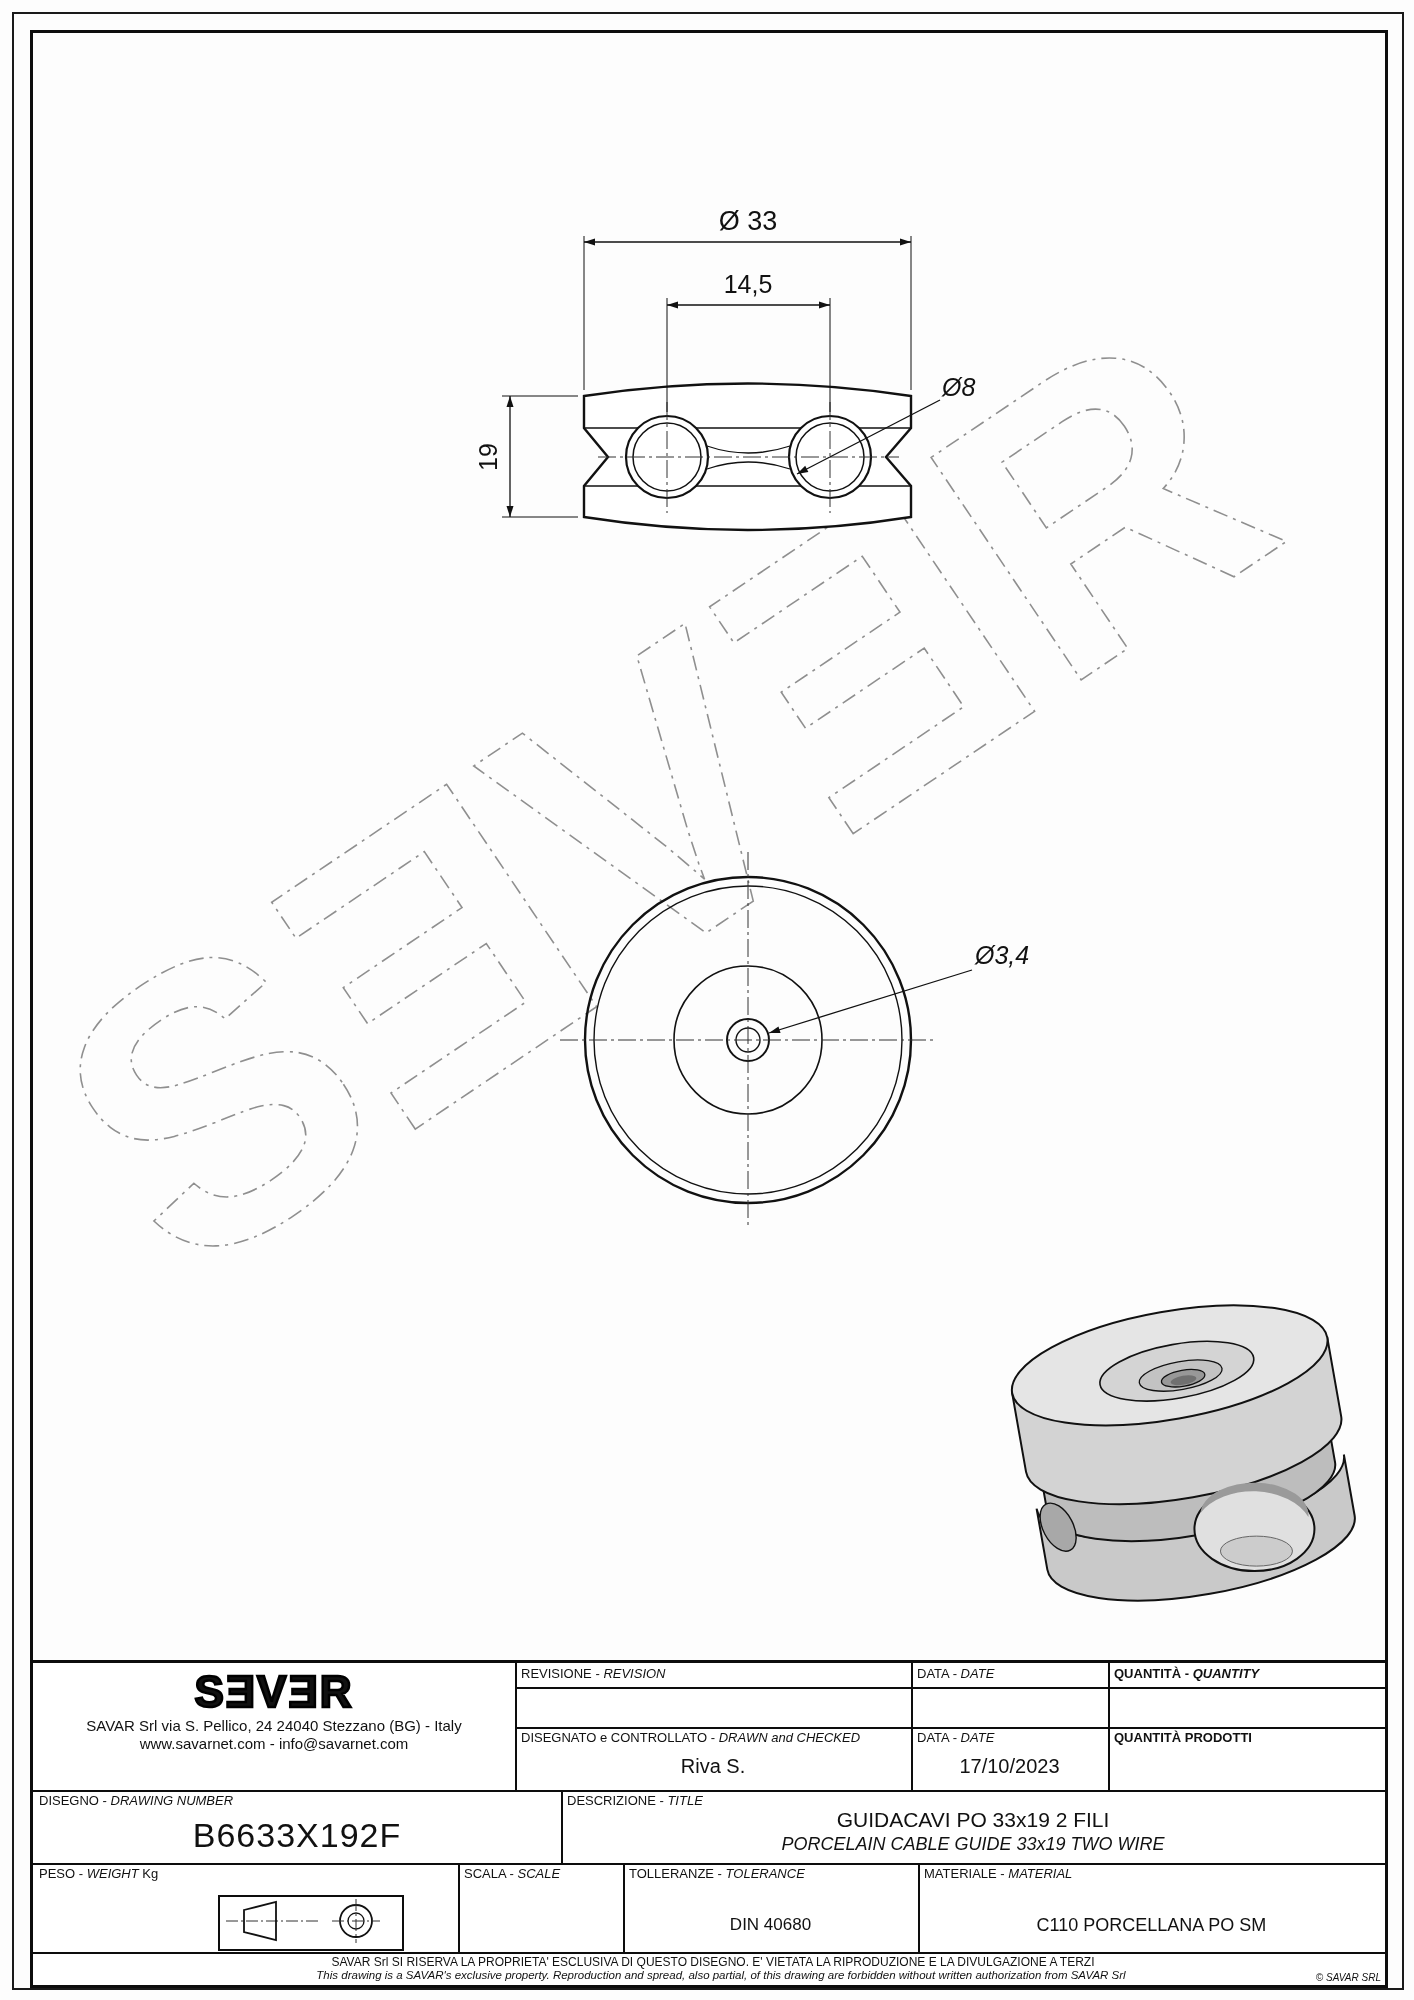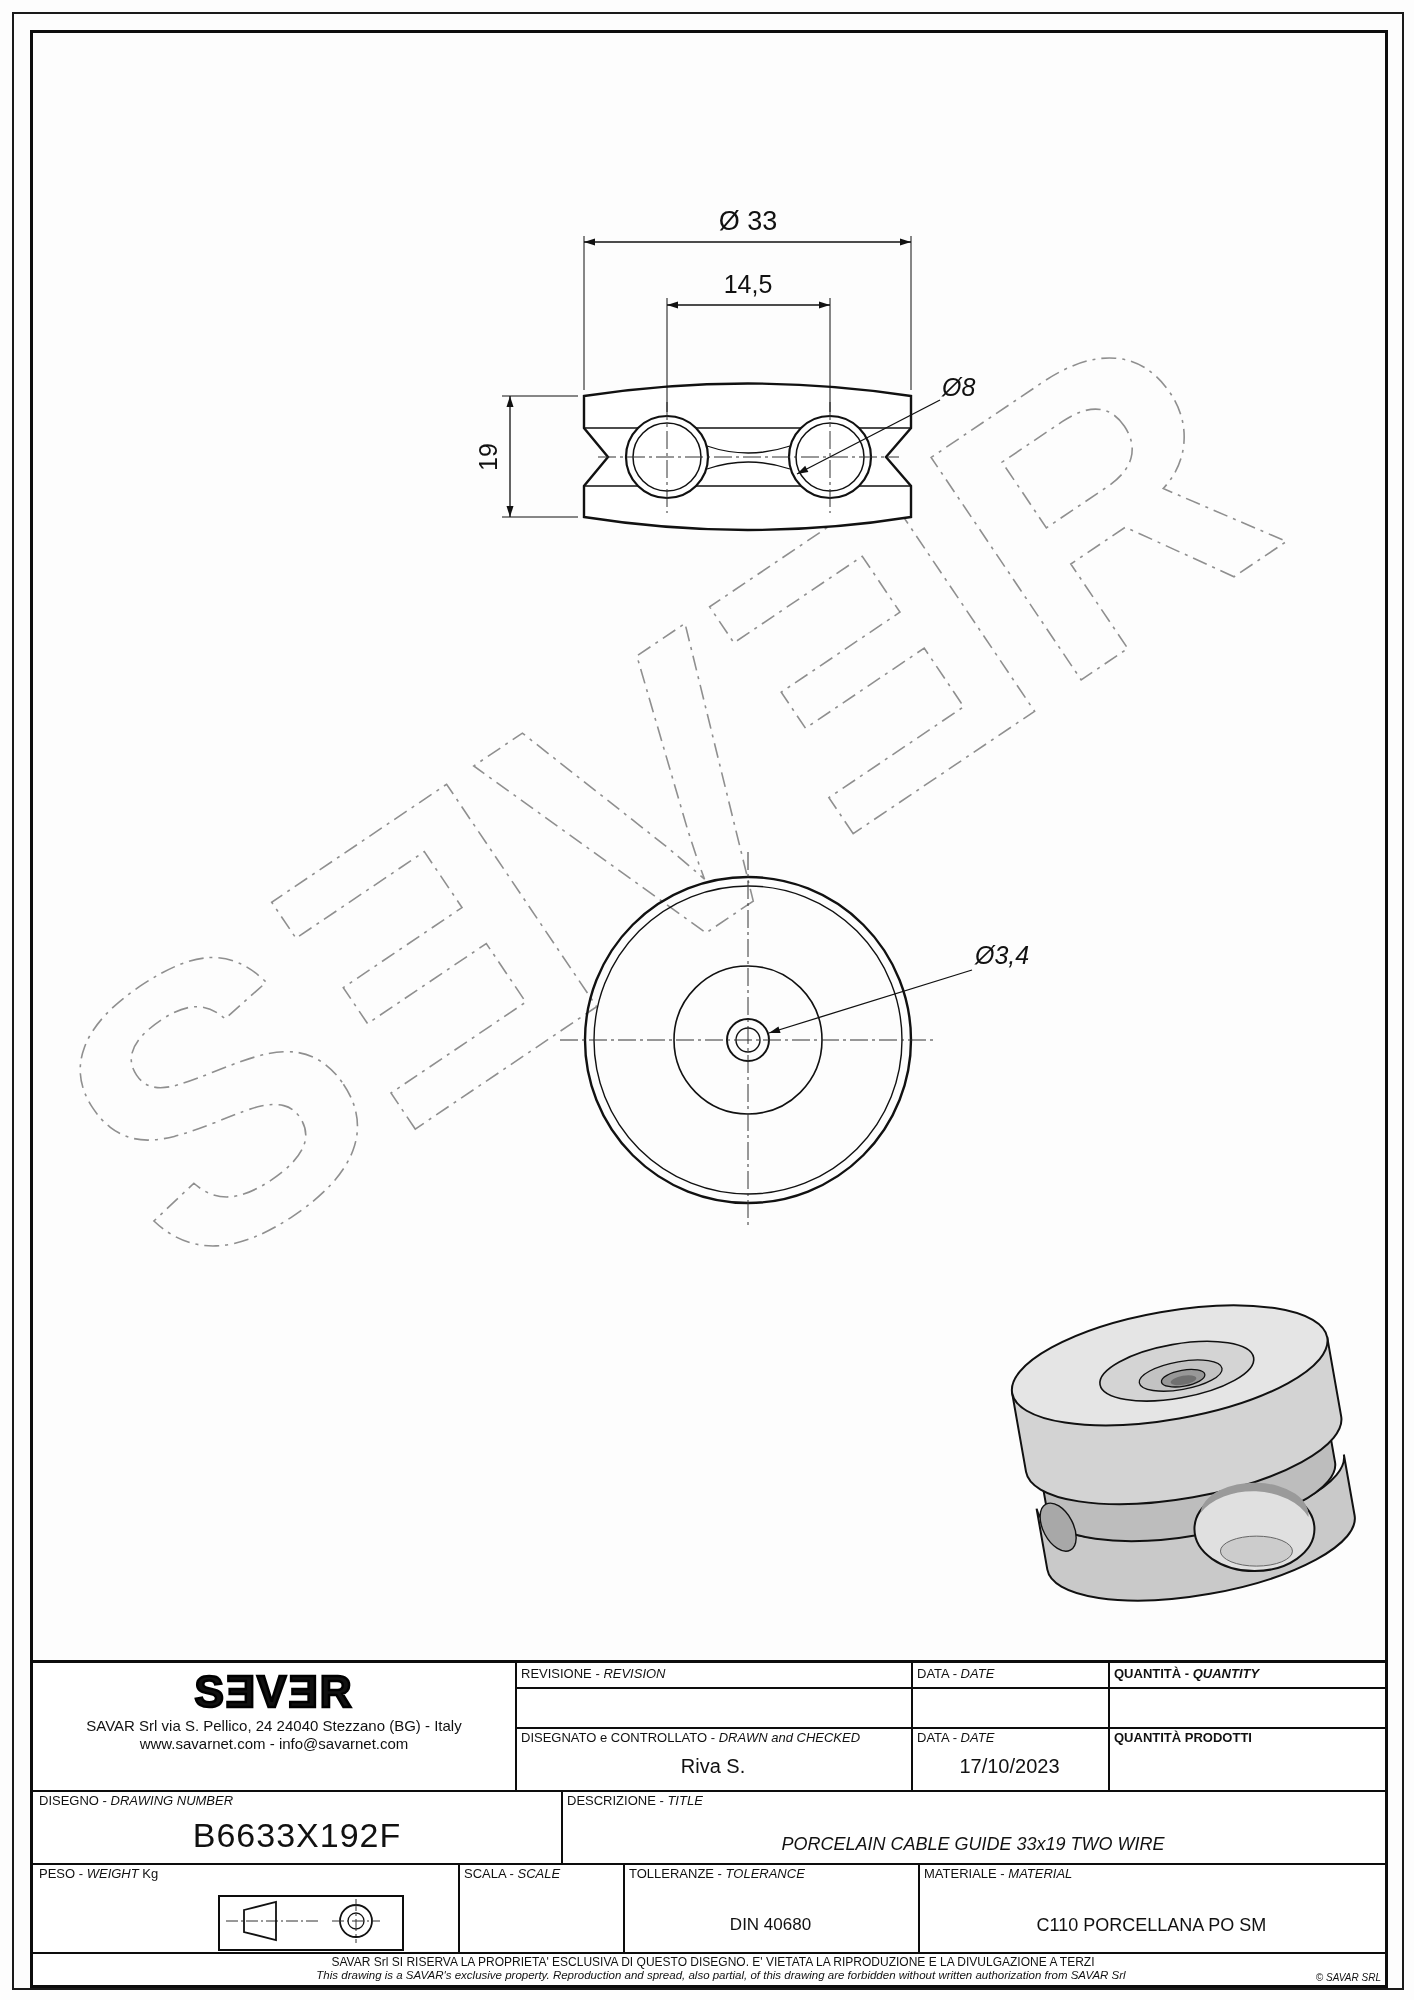--- a/index.html
+++ b/index.html
@@ -216,20 +216,21 @@
     <div class="cell-label">
       <span>DISEGNO -</span> <span class="en">DRAWING NUMBER</span>
     </div>
     <div class="center-val val-dnum">B6633X192F</div>
   </div>
 
   <div class="cell cell-desc no-r">
     <div class="cell-label">
       <span>DESCRIZIONE -</span> <span class="en">TITLE</span>
     </div>
+    <div class="center-val val-title-it">GUIDACAVI PO 33x19 2 FILI</div>
     <div class="center-val val-title-en">PORCELAIN CABLE GUIDE 33x19 TWO WIRE</div>
   </div>
 
   <div class="cell cell-scale">
     <div class="cell-label">
       <span>SCALA -</span> <span class="en">SCALE</span>
     </div>
   </div>
 
   <div class="cell cell-weight">

